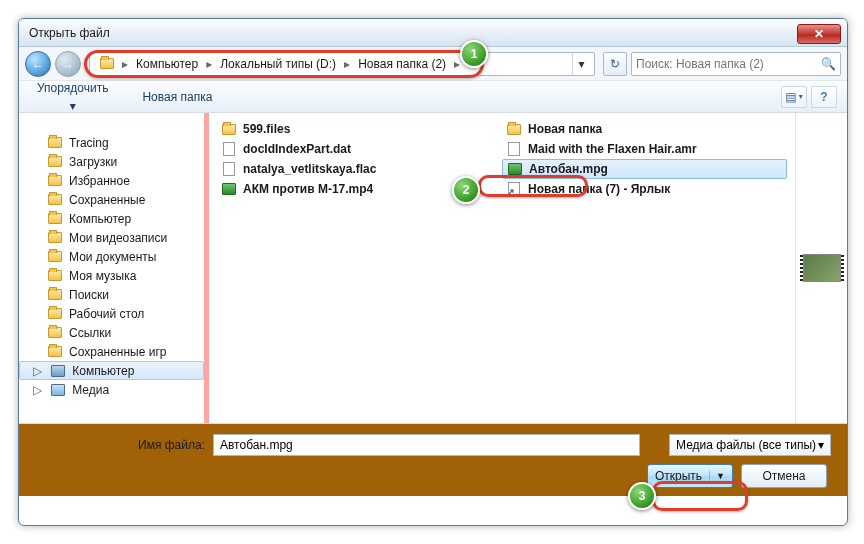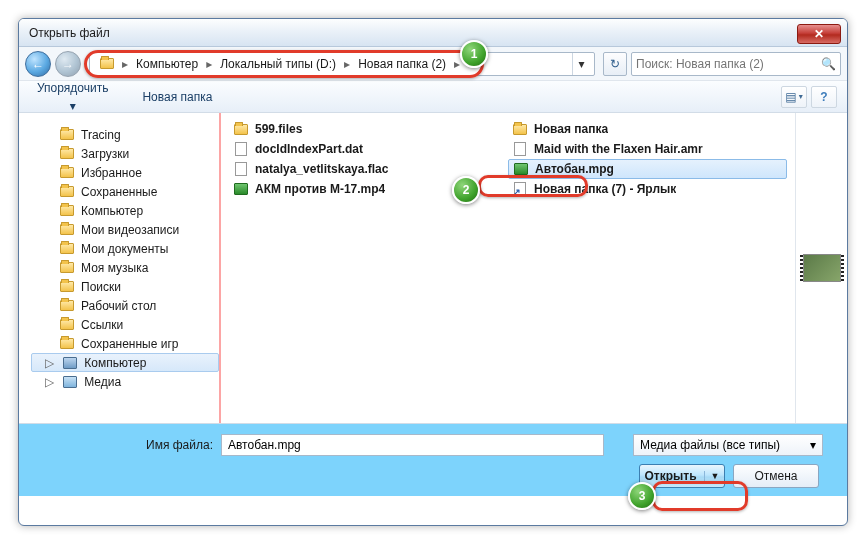--- a/index.html
+++ b/index.html
@@ -22,46 +22,46 @@
 .searchbox { width:210px; height:24px; border:1px solid #a8b8c9; background:#fff; border-radius:2px; display:flex; align-items:center; padding:0 4px; gap:4px; }
 .searchbox input { border:none; outline:none; flex:1; color:#888; }
 .searchbox .sicon { color:#4a78a4; }
 
 .toolbar { height:32px; background:linear-gradient(#fbfdff,#e7eff8); border-bottom:1px solid #d2dce7; display:flex; align-items:center; padding:0 10px; gap:18px; }
 .toolbar .tbtn { color:#1b3f66; cursor:pointer; padding:4px 8px; display:flex; align-items:center; gap:4px;flex-direction:column; }
 .toolbar .rbtns { margin-left:auto; display:flex; gap:4px; }
 .toolbar .viewbtn { width:26px; height:22px; border:1px solid #cdd7e1; background:linear-gradient(#fff,#eef3f9); border-radius:2px; display:flex;align-items:center;justify-content:center;color:#3e6a95;cursor:pointer; }
 
 .content { display:flex; height:310px; }
-.sidebar { width:190px; border-right:2px solid #fca5a5; overflow-y:auto; padding:12px 0;margin-left:12px; }
+.sidebar { width:190px; border-right:5px solid #fca5a5; overflow-y:auto; padding:20px 0; }
 .sidebar .item { display:flex; align-items:center; gap:6px; padding:2px 6px 2px 28px; height:19px; cursor:pointer; color:#1a1a1a; white-space:nowrap; overflow:hidden; }
 .sidebar .item.root { padding-left:14px; font-weight:normal; }
 .sidebar .item .icn { width:16px; height:16px; display:inline-flex; align-items:center; justify-content:center; }
 .sidebar .item.selected { background:linear-gradient(#e9f2fc,#d6e8fa); border:1px solid #a9cbee; border-radius:2px; padding-left:13px; }
 
 .filepane { flex:1; padding:6px 8px; display:flex; flex-wrap:wrap; align-content:flex-start; }
 .filecol { width:50%;font-weight:bold; }
 .fileitem { display:flex; align-items:center; gap:6px; height:20px; padding:1px 4px; cursor:pointer; color:#1a1a1a; }
 .fileitem .icn { width:16px; height:16px; display:inline-flex;align-items:center;justify-content:center; }
 .fileitem.selected { background:linear-gradient(#e5f1fd,#cfe6fc); border:1px solid #8bbbe8; border-radius:2px; }
 .fileitem .txt { white-space:nowrap; overflow:hidden; text-overflow:ellipsis; }
 
 .preview { width:52px; border-left:1px solid #e0e6ed; display:flex; align-items:center; justify-content:center; }
 .thumb { width:38px; height:28px; background:linear-gradient(135deg,#5b7a48,#87a56a); border:1px solid #888; position:relative; }
 .thumb::before,.thumb::after { content:""; position:absolute; width:3px; height:26px; top:0; background:repeating-linear-gradient(#222 0 2px,#fff 2px 4px); }
 .thumb::before{left:-4px;} .thumb::after{right:-4px;}
 
-.bottombar { border-top:1px solid #d2dce7; padding:10px 24px 8px; background:#7dd3fc; }
+.bottombar { border-top:1px solid #d2dce7; padding:10px 16px 8px; background:#a16207; }
 .row { display:flex; align-items:center; gap:8px; margin-bottom:8px; }
 .row .lbl { width:170px; text-align:right; color:#1a1a1a; }
 .row input[type=text] { flex:1; height:22px; border:1px solid #a8b8c9; padding:0 6px; background:#fff; }
-.row .combo { width:190px; height:22px; border:1px solid #a8b8c9; background:linear-gradient(#fff,#eef3f9); display:flex; align-items:center; padding:0 6px; justify-content:space-between; cursor:pointer;margin-left:21px; }
+.row .combo { width:162px; height:22px; border:1px solid #a8b8c9; background:linear-gradient(#fff,#eef3f9); display:flex; align-items:center; padding:0 6px; justify-content:space-between; cursor:pointer;margin-left:21px; }
 .row2 { display:flex; justify-content:flex-end; gap:8px; padding-right:4px; }
 .btn { min-width:86px; height:24px; border:1px solid #8aa6c1; background:linear-gradient(#fdfeff,#e4edf7); border-radius:3px; cursor:pointer; display:flex;align-items:center;justify-content:center; gap:3px; color:#1a1a1a; }
-.btn.primary { border:1px solid #3c7fb1; background:linear-gradient(#eaf6fd,#bee6fd 45%,#a7d9f5 55%,#c4e8fb); font-weight:bold;align-items:center; }
+.btn.primary { border:1px solid #3c7fb1; background:linear-gradient(#eaf6fd,#bee6fd 45%,#a7d9f5 55%,#c4e8fb); font-weight:normal;align-items:center; }
 
 .callout-ring { position:absolute; border:3px solid #e13b2a; border-radius:14px; pointer-events:none; box-shadow:0 1px 3px rgba(0,0,0,.3); }
 .callout-num { position:absolute; width:28px; height:28px; border-radius:50%; background:radial-gradient(circle at 35% 30%,#8fd67a,#3fa22b 60%,#1f6b10); border:2px solid #fff; color:#fff; font-weight:bold; font-size:15px; display:flex;align-items:center;justify-content:center; box-shadow:0 1px 4px rgba(0,0,0,.5); pointer-events:none; }
 
 .folder-icn{width:14px;height:11px;background:linear-gradient(#ffe9a8,#f3c34b);border:1px solid #c79a2e;border-radius:1px;position:relative;}
 .folder-icn::before{content:"";position:absolute;top:-3px;left:0;width:6px;height:3px;background:#f3c34b;border:1px solid #c79a2e;border-bottom:none;border-radius:1px 1px 0 0;}
 .file-icn{width:12px;height:14px;background:#fff;border:1px solid #999;position:relative;}
 .comp-icn{width:14px;height:12px;background:linear-gradient(#bcd5ee,#6f9cc6);border:1px solid #4a6d8f;border-radius:1px;}
 .net-icn{width:14px;height:12px;background:linear-gradient(#c8e1f5,#7fb4dd);border:1px solid #4a6d8f;border-radius:1px;}
 .media-icn{width:14px;height:12px;background:linear-gradient(#6fc56f,#2a8a2a);border:1px solid #1f6b1f;border-radius:1px;}

